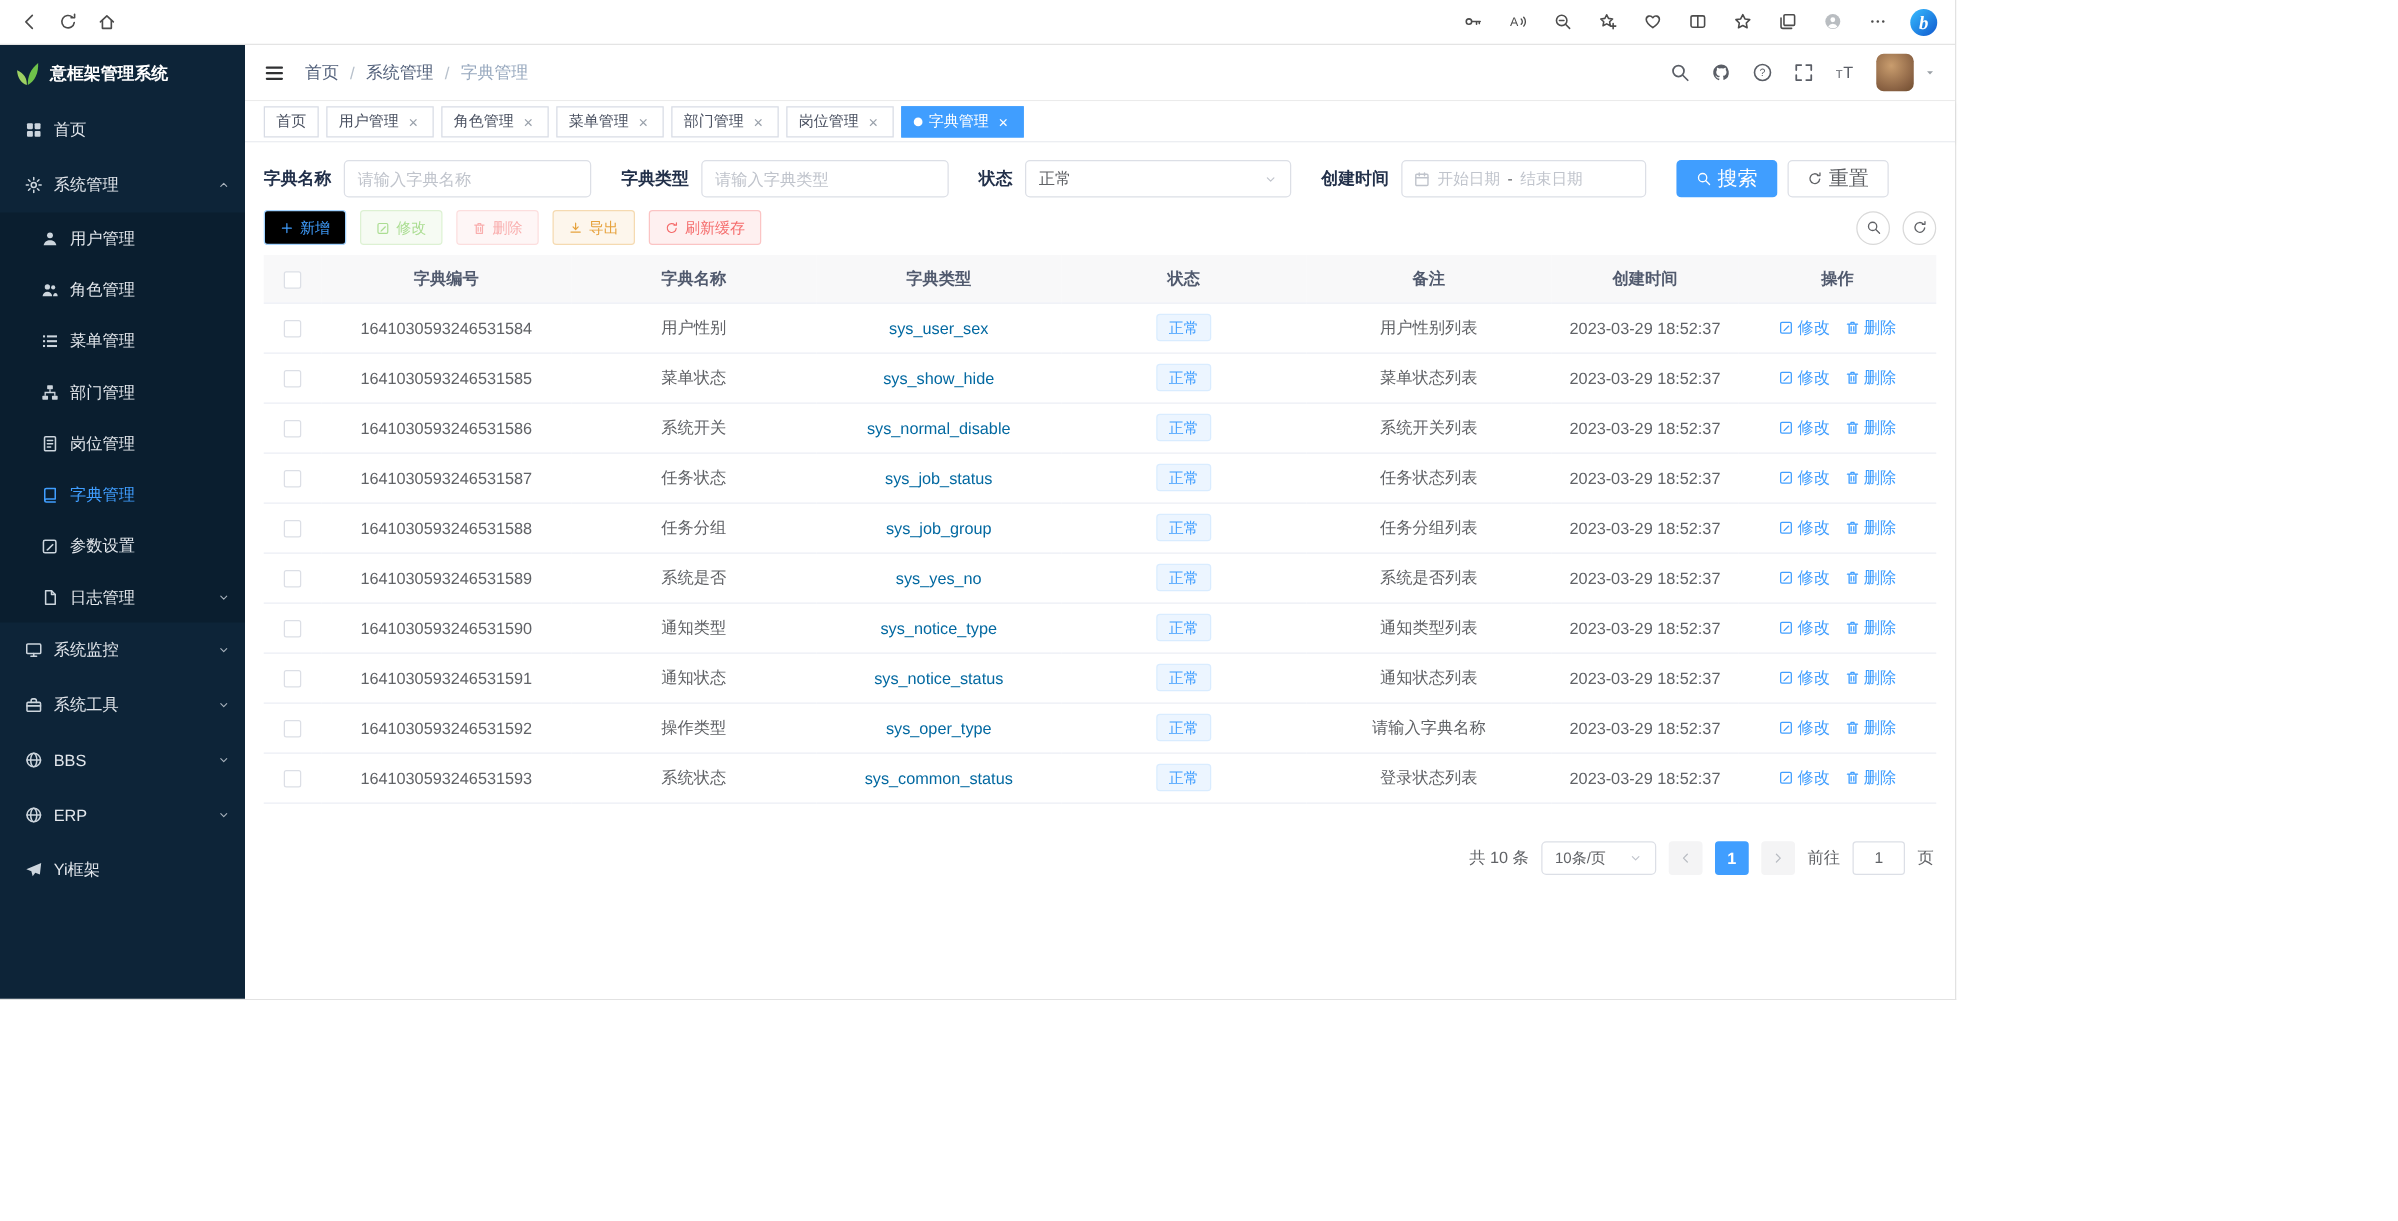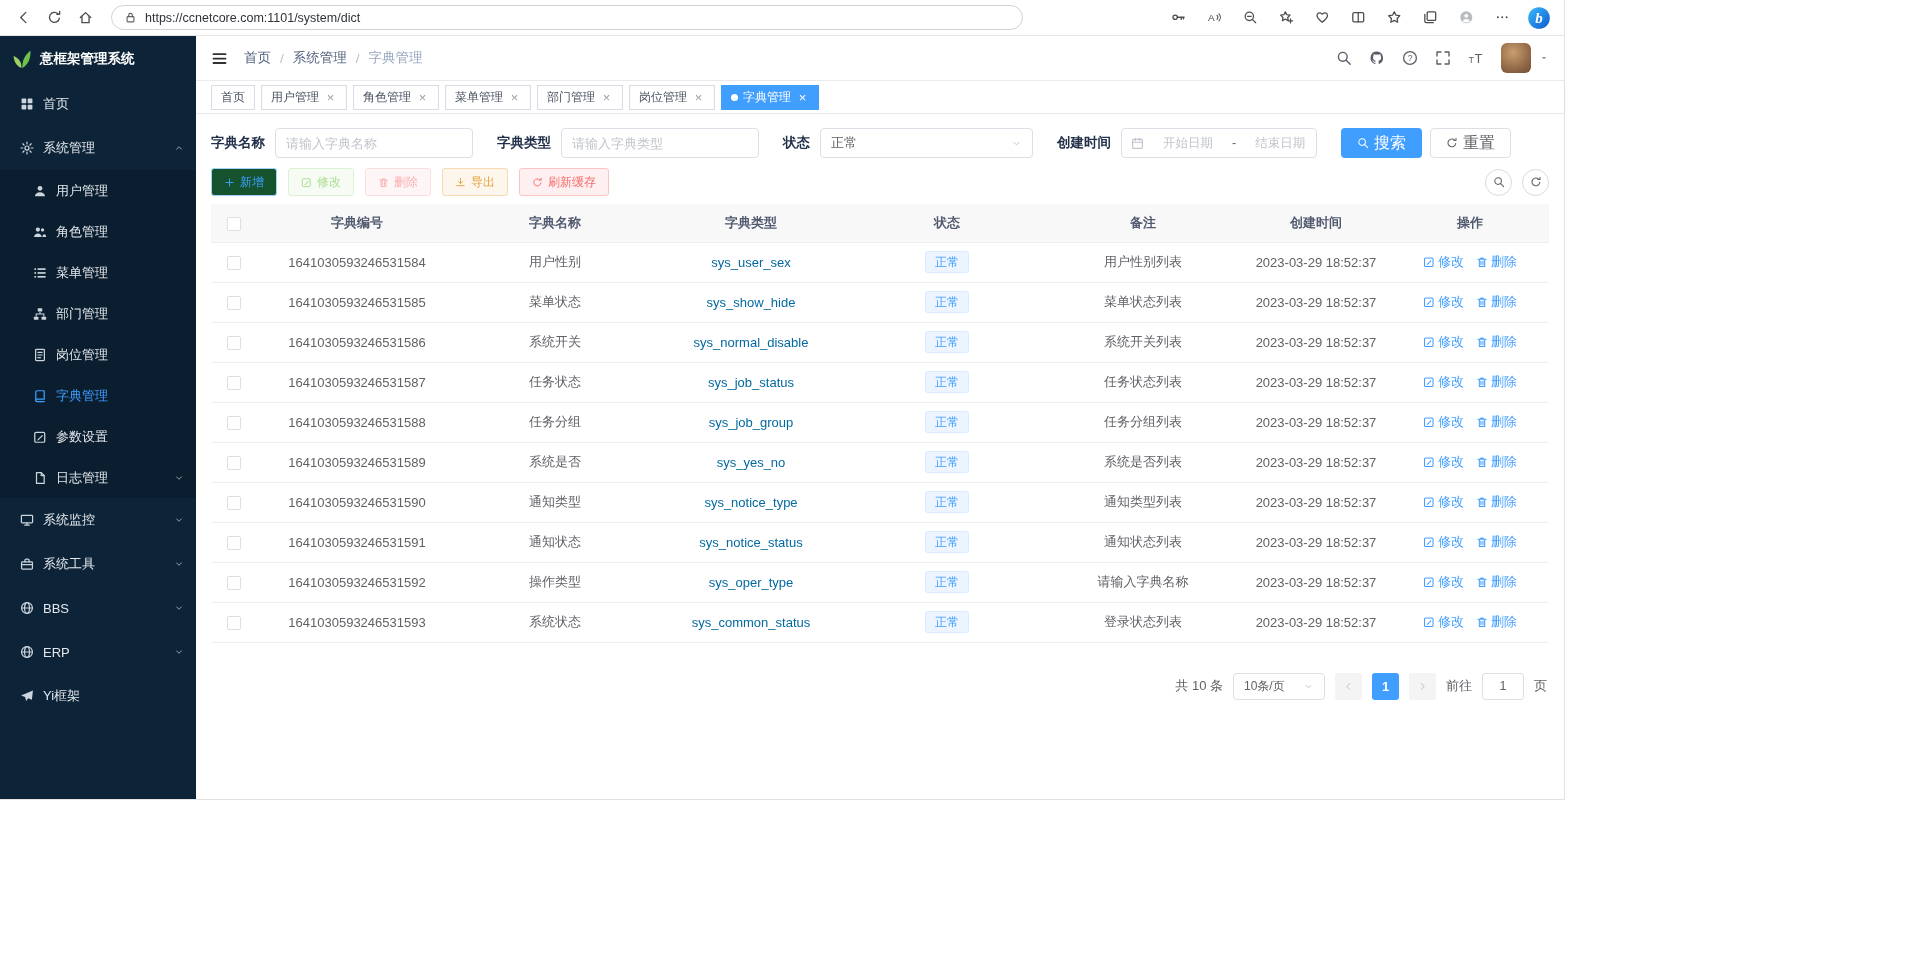--- a/index.html
+++ b/index.html
@@ -76,34 +76,34 @@
   .f-item{display:flex;align-items:center;margin-right:24px}
   .f-label{font-size:13.5px;font-weight:bold;color:#22304a;margin-right:10px;white-space:nowrap}
   .f-input{width:198px;height:30px;border:1px solid #dcdfe6;border-radius:4px;padding:0 10px;font-size:13px;
     color:#606266;outline:none;font-family:inherit}
   .f-input::placeholder{color:#c0c4cc}
   .select{height:30px;border:1px solid #dcdfe6;border-radius:4px;display:flex;align-items:center;
     justify-content:space-between;padding:0 10px;font-size:13px;color:#606266;cursor:pointer;background:#fff}
   .select .caret{color:#c0c4cc;font-size:11px}
   .status-select{width:213px}
   .daterange{width:196px;height:30px;border:1px solid #dcdfe6;border-radius:4px;display:flex;align-items:center;
-    gap:19px;padding:0 9px;font-size:12.5px;color:#c0c4cc;background:#fff;cursor:pointer;white-space:nowrap}
+    gap:6px;padding:0 9px;font-size:12.5px;color:#c0c4cc;background:#fff;cursor:pointer;white-space:nowrap}
   .daterange .sep{color:#606266}
   .daterange .icon{color:#c0c4cc;font-size:13px}
   .btn{height:30px;display:inline-flex;align-items:center;gap:5px;padding:0 15px;border-radius:4px;font-size:16px;
     cursor:pointer;border:1px solid transparent}
   .btn .icon{font-size:12px}
   .btn.primary{background:var(--primary);color:#fff;margin-left:24px}
   .btn.plain{background:#fff;border-color:#dcdfe6;color:#606266;margin-left:8px}
 
   .toolbar{display:flex;align-items:center;margin-bottom:8px}
   .tbtn{height:28px;display:inline-flex;align-items:center;gap:5px;padding:0 12px;border-radius:3px;font-size:12px;
     cursor:pointer;border:1px solid;margin-right:11px;background:#fff}
   .tbtn .icon{font-size:11px}
-  .tbtn.add{color:var(--primary);background:#14532d;border-color:#a3d3ff}
+  .tbtn.add{color:var(--primary);background:#000000;border-color:#a3d3ff}
   .tbtn.edit{color:var(--success);background:#f0f9eb;border-color:#c2e7b0}
   .tbtn.del{color:var(--danger);background:#fef0f0;border-color:#fbc4c4}
   .tbtn.export{color:var(--warning);background:#fdf6ec;border-color:#f5dab1}
   .tbtn.cache{color:var(--danger);background:#fef0f0;border-color:#fbc4c4}
   .tbtn.disabled{opacity:.55;cursor:not-allowed}
   .toolbar-right{margin-left:auto;display:flex;gap:10px}
   .circle-btn{width:27px;height:27px;border-radius:50%;border:1px solid #d9d9d9;background:#fff;color:#606266;
     display:flex;align-items:center;justify-content:center;font-size:12px;cursor:pointer}
 
   table{width:100%;border-collapse:collapse;table-layout:fixed}
@@ -159,31 +159,20 @@
     <button class="cbtn">
         <span class="icon">
           <svg viewBox="0 0 16 16" width="1em" height="1em" fill="currentColor">
             <g fill="none" stroke="currentColor" stroke-width="1.4" stroke-linecap="round" stroke-linejoin="round">
               <path d="M2.5 8 8 2.8 13.5 8"></path>
               <path d="M4.2 6.8v6.7h7.6V6.8"></path>
             </g>
           </svg>
         </span>
       </button>
-    <div class="urlbar">
-      <span class="icon">
-          <svg viewBox="0 0 16 16" width="1em" height="1em" fill="currentColor">
-            <g fill="none" stroke="currentColor" stroke-width="1.4" stroke-linecap="round" stroke-linejoin="round">
-              <rect x="3.8" y="7" width="8.4" height="6.3" rx="1"></rect>
-              <path d="M5.8 7V5.2a2.2 2.2 0 0 1 4.4 0V7"></path>
-            </g>
-          </svg>
-        </span>
-      <span class="url">https://ccnetcore.com:1101/system/dict</span>
-    </div>
     <div class="chrome-right">
       <button class="cbtn">
           <span class="icon">
             <svg viewBox="0 0 16 16" width="1em" height="1em" fill="currentColor">
               <g fill="none" stroke="currentColor" stroke-width="1.4" stroke-linecap="round" stroke-linejoin="round">
                 <circle cx="4.6" cy="8" r="2.4"></circle>
                 <path d="M7 8h7.5M11.3 8v2.4M13.7 8v1.8"></path>
               </g>
             </svg>
           </span>

